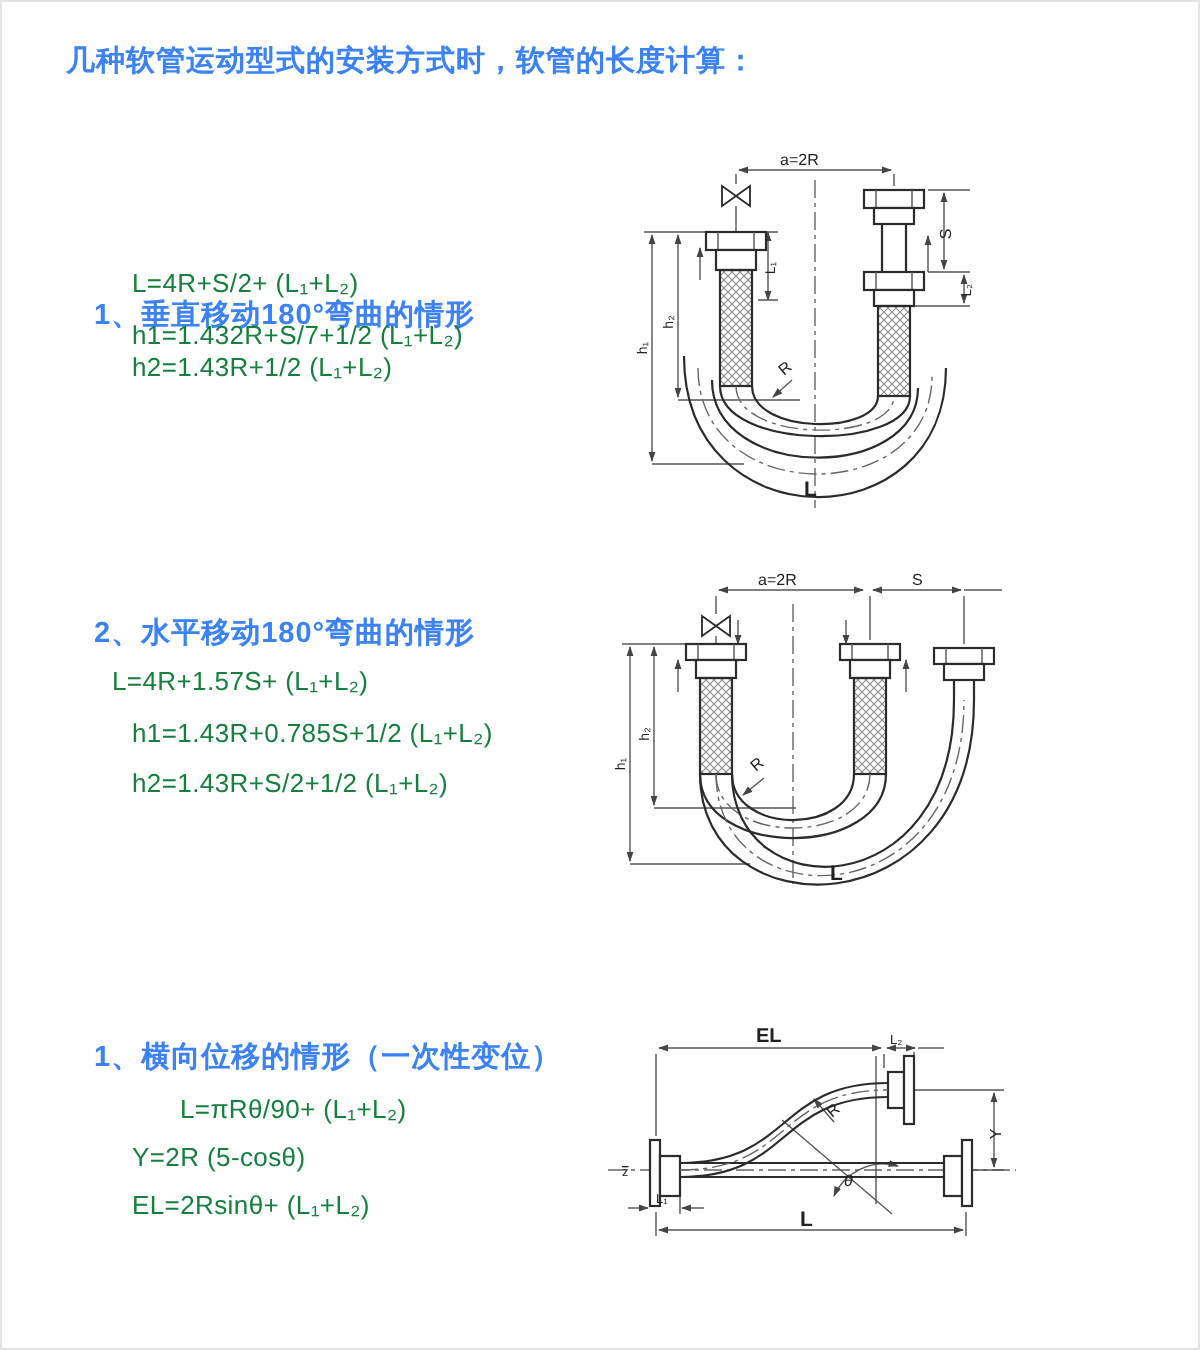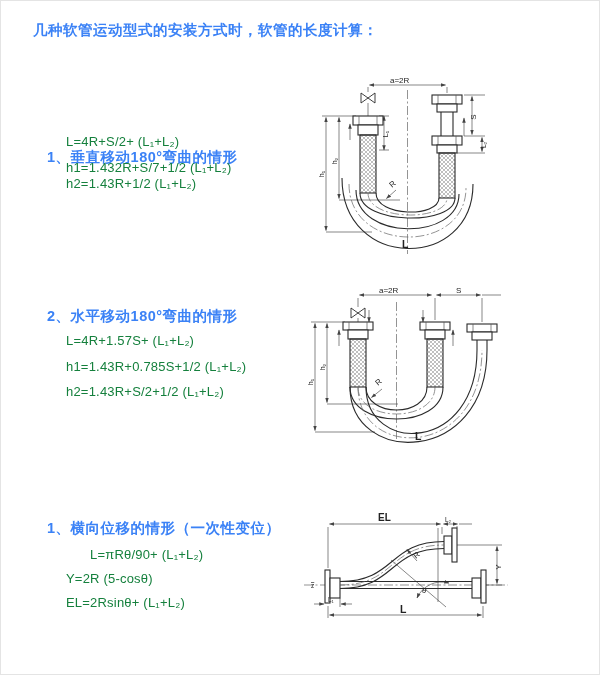--- a/index.html
+++ b/index.html
@@ -40,21 +40,21 @@
 </svg>
 
 <div class="t title" style="left:33px;top:21px;">几种软管运动型式的安装方式时，软管的长度计算：</div>
 
 <div class="t head" style="left:47px;top:108px;margin-top:40px;">1、垂直移动180°弯曲的情形</div>
 <div class="t formula" style="left:66px;top:134px;">L=4R+S/2+ (L₁+L₂)</div>
 <div class="t formula" style="left:66px;top:160px;">h1=1.432R+S/7+1/2 (L₁+L₂)</div>
 <div class="t formula" style="left:66px;top:176px;">h2=1.43R+1/2 (L₁+L₂)</div>
 
 <div class="t head" style="left:47px;top:307px;">2、水平移动180°弯曲的情形</div>
-<div class="t formula" style="left:66px;top:333px;">L=4R+1.57S+ (L₁+L₂)</div>
+<div class="t formula" style="left:56px;top:333px;">L=4R+1.57S+ (L₁+L₂)</div>
 <div class="t formula" style="left:66px;top:359px;">h1=1.43R+0.785S+1/2 (L₁+L₂)</div>
 <div class="t formula" style="left:66px;top:384px;">h2=1.43R+S/2+1/2 (L₁+L₂)</div>
 
 <div class="t head" style="left:47px;top:519px;">1、横向位移的情形（一次性变位）</div>
 <div class="t formula" style="left:66px;top:547px;margin-left:24px;">L=πRθ/90+ (L₁+L₂)</div>
 <div class="t formula" style="left:66px;top:571px;">Y=2R (5-cosθ)</div>
 <div class="t formula" style="left:66px;top:595px;">EL=2Rsinθ+ (L₁+L₂)</div>
 
 <svg style="left:312px;top:66px;" width="280" height="198" viewBox="0 0 280 198">
   <g>

